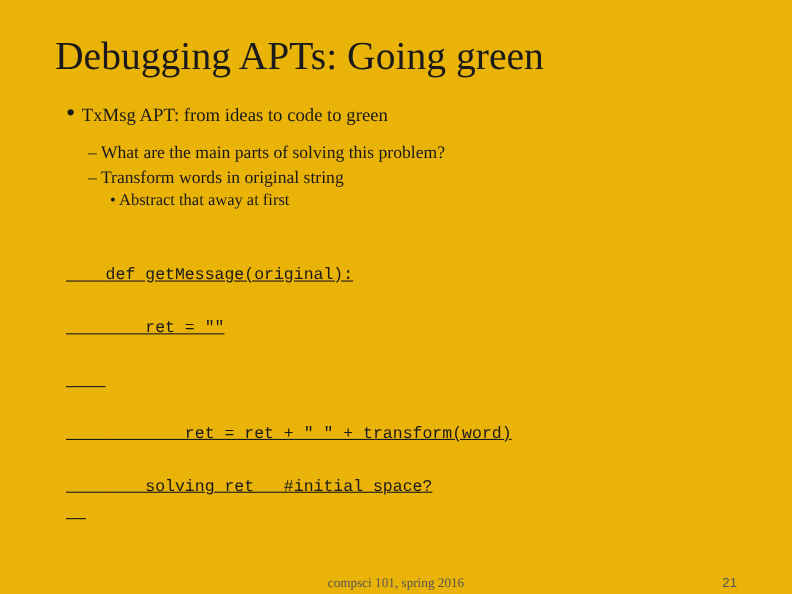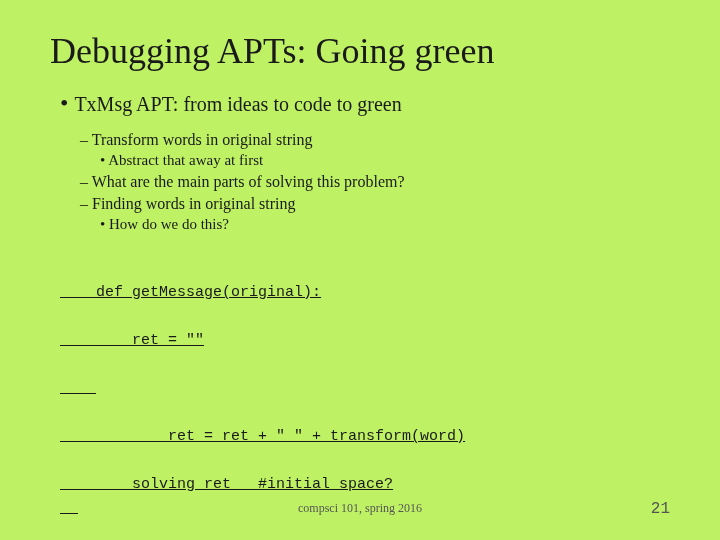--- a/index.html
+++ b/index.html
@@ -12,35 +12,35 @@
       width: 720px;
       height: 540px;
       background: #ffffff;
       font-family: Georgia, 'Times New Roman', serif;
       overflow: hidden;
     }
 
     .slide {
       width: 720px;
       height: 540px;
-      background: #bef264;
+      background: #eab308;
       padding: 30px 50px 20px 50px;
       position: relative;
     }
 
     .title {
       font-size: 36px;
       font-weight: normal;
       color: #1a1a1a;
       margin-bottom: 18px;
       font-family: Georgia, 'Times New Roman', serif;
     }
 
     .bullet-main {
-      font-size: 20px;
+      font-size: 17px;
       color: #1a1a1a;
       margin-bottom: 14px;
       margin-left: 10px;
       list-style: none;
     }
 
     .bullet-main::before {
       content: '• ';
       font-size: 24px;
     }
@@ -85,70 +85,64 @@
       color: #1a1a1a;
       margin-top: 24px;
       margin-left: 10px;
       line-height: 1.6;
       white-space: pre;
       text-decoration: underline;
     }
 
     .footer {
       position: absolute;
-      bottom: 24px;
+      bottom: 2px;
       left: 0;
       width: 100%;
       display: flex;
       justify-content: center;
-      align-items: center;
+      align-items: flex-start;
     }
 
     .footer-center {
       font-size: 12px;
       color: #555;
       font-family: Georgia, 'Times New Roman', serif;
       text-align: center;
     }
 
     .footer-right {
       position: absolute;
       right: 50px;
-      font-size: 16px;
+      font-size: 12px;
       color: #555;
-      font-family: Liberation Mono, monospace;
+      font-family: Liberation Sans, sans-serif;
     }
   </style>
 </head>
 <body>
 
 <div class="slide">
 
   <h1 class="title">Debugging APTs: Going green</h1>
 
   <ul>
     <li class="bullet-main">
       <span>TxMsg APT: from ideas to code to green</span>
     </li>
   </ul>
 
   <ul class="sub-list">
     <li class="dash">
+      <span>What are the main parts of solving this problem?</span>
+    </li>
+    <li class="dash">
       <span>Transform words in original string</span>
       <ul class="sub-sub-list">
         <li>Abstract that away at first</li>
-      </ul>
-    </li>
-    <li class="dash">
-      <span>What are the main parts of solving this problem?</span>
-    </li>
-    <li class="dash">
-      <span>Finding words in original string</span>
-      <ul class="sub-sub-list">
-        <li>How do we do this?</li>
       </ul>
     </li>
   </ul>
 
   <div class="code-block">
     <span>def getMessage(original):</span><br>
     <span>    ret = ""</span><br>
     <br>
     <span>        ret = ret + " " + transform(word)</span><br>
     <span>    solving ret   #initial space?</span>

